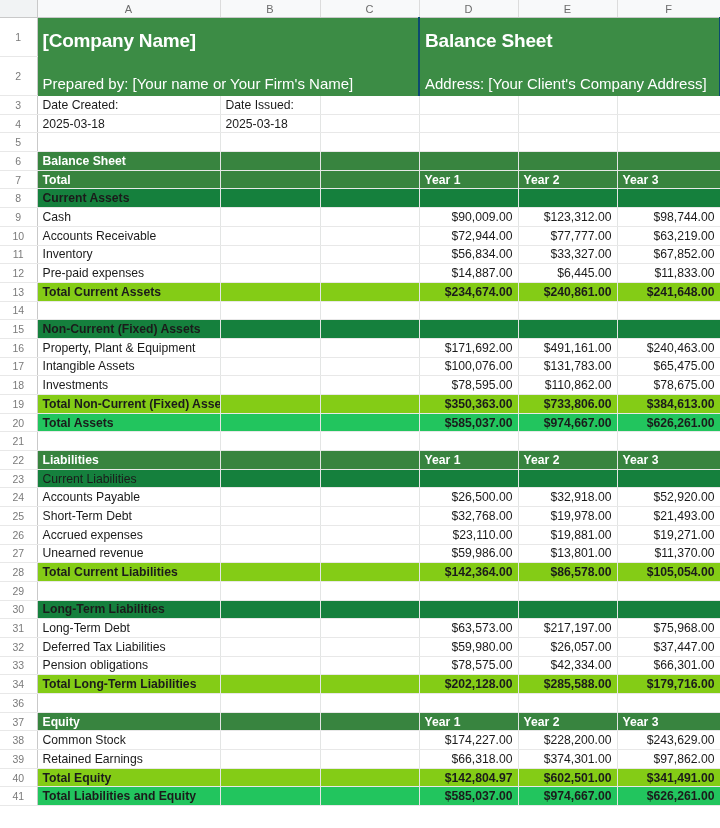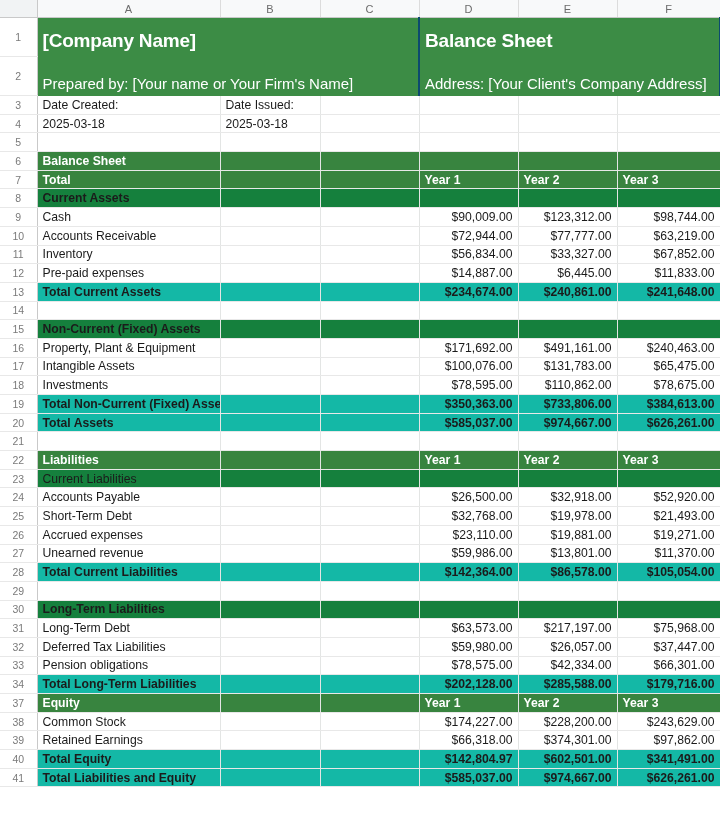--- a/index.html
+++ b/index.html
@@ -81,22 +81,22 @@
     color: #1b1b1b;
     height: 18.7px;
     box-sizing: border-box;
   }
   td.num { text-align: right; padding-right: 5px; }
   td.bold { font-weight: bold; }
 
   
   .f-dark   { background: #38843f; color: #ffffff; border-right-color: #3f8c46; border-bottom-color: #3f8c46; }
   .f-light  { background: #15803d; border-right-color: #b2d6a2; border-bottom-color: #b2d6a2; }
-  .f-mid    { background: #14b8a6; border-right-color: #84c075; border-bottom-color: #84c075; }
-  .f-strong { background: #14b8a6; border-right-color: #64b057; border-bottom-color: #64b057; }
+  .f-mid    { background: #84cc16; border-right-color: #84c075; border-bottom-color: #84c075; }
+  .f-strong { background: #22c55e; border-right-color: #64b057; border-bottom-color: #64b057; }
   .f-blank  { background: #ffffff; }
 
   .f-dark.bold { color: #ffffff; }
 
   
   td.banner {
     background: #3c8c45;
     color: #ffffff;
     border-right: 2px solid #0c4a6e;
     border-bottom: none;
@@ -440,20 +440,29 @@
         <tr>
           <td class="rownum">34</td>
           <td class="cell f-mid bold">Total Long-Term Liabilities</td>
           <td class="cell f-mid"></td>
           <td class="cell f-mid"></td>
           <td class="cell f-mid num bold">$202,128.00</td>
           <td class="cell f-mid num bold">$285,588.00</td>
           <td class="cell f-mid num bold">$179,716.00</td>
         </tr>
         <tr>
+          <td class="rownum">36</td>
+          <td class="cell f-blank"></td>
+          <td class="cell f-blank"></td>
+          <td class="cell f-blank"></td>
+          <td class="cell f-blank"></td>
+          <td class="cell f-blank"></td>
+          <td class="cell f-blank"></td>
+        </tr>
+        <tr>
           <td class="rownum">37</td>
           <td class="cell f-dark bold">Equity</td>
           <td class="cell f-dark"></td>
           <td class="cell f-dark"></td>
           <td class="cell f-dark bold">Year 1</td>
           <td class="cell f-dark bold">Year 2</td>
           <td class="cell f-dark bold">Year 3</td>
         </tr>
         <tr>
           <td class="rownum">38</td>

